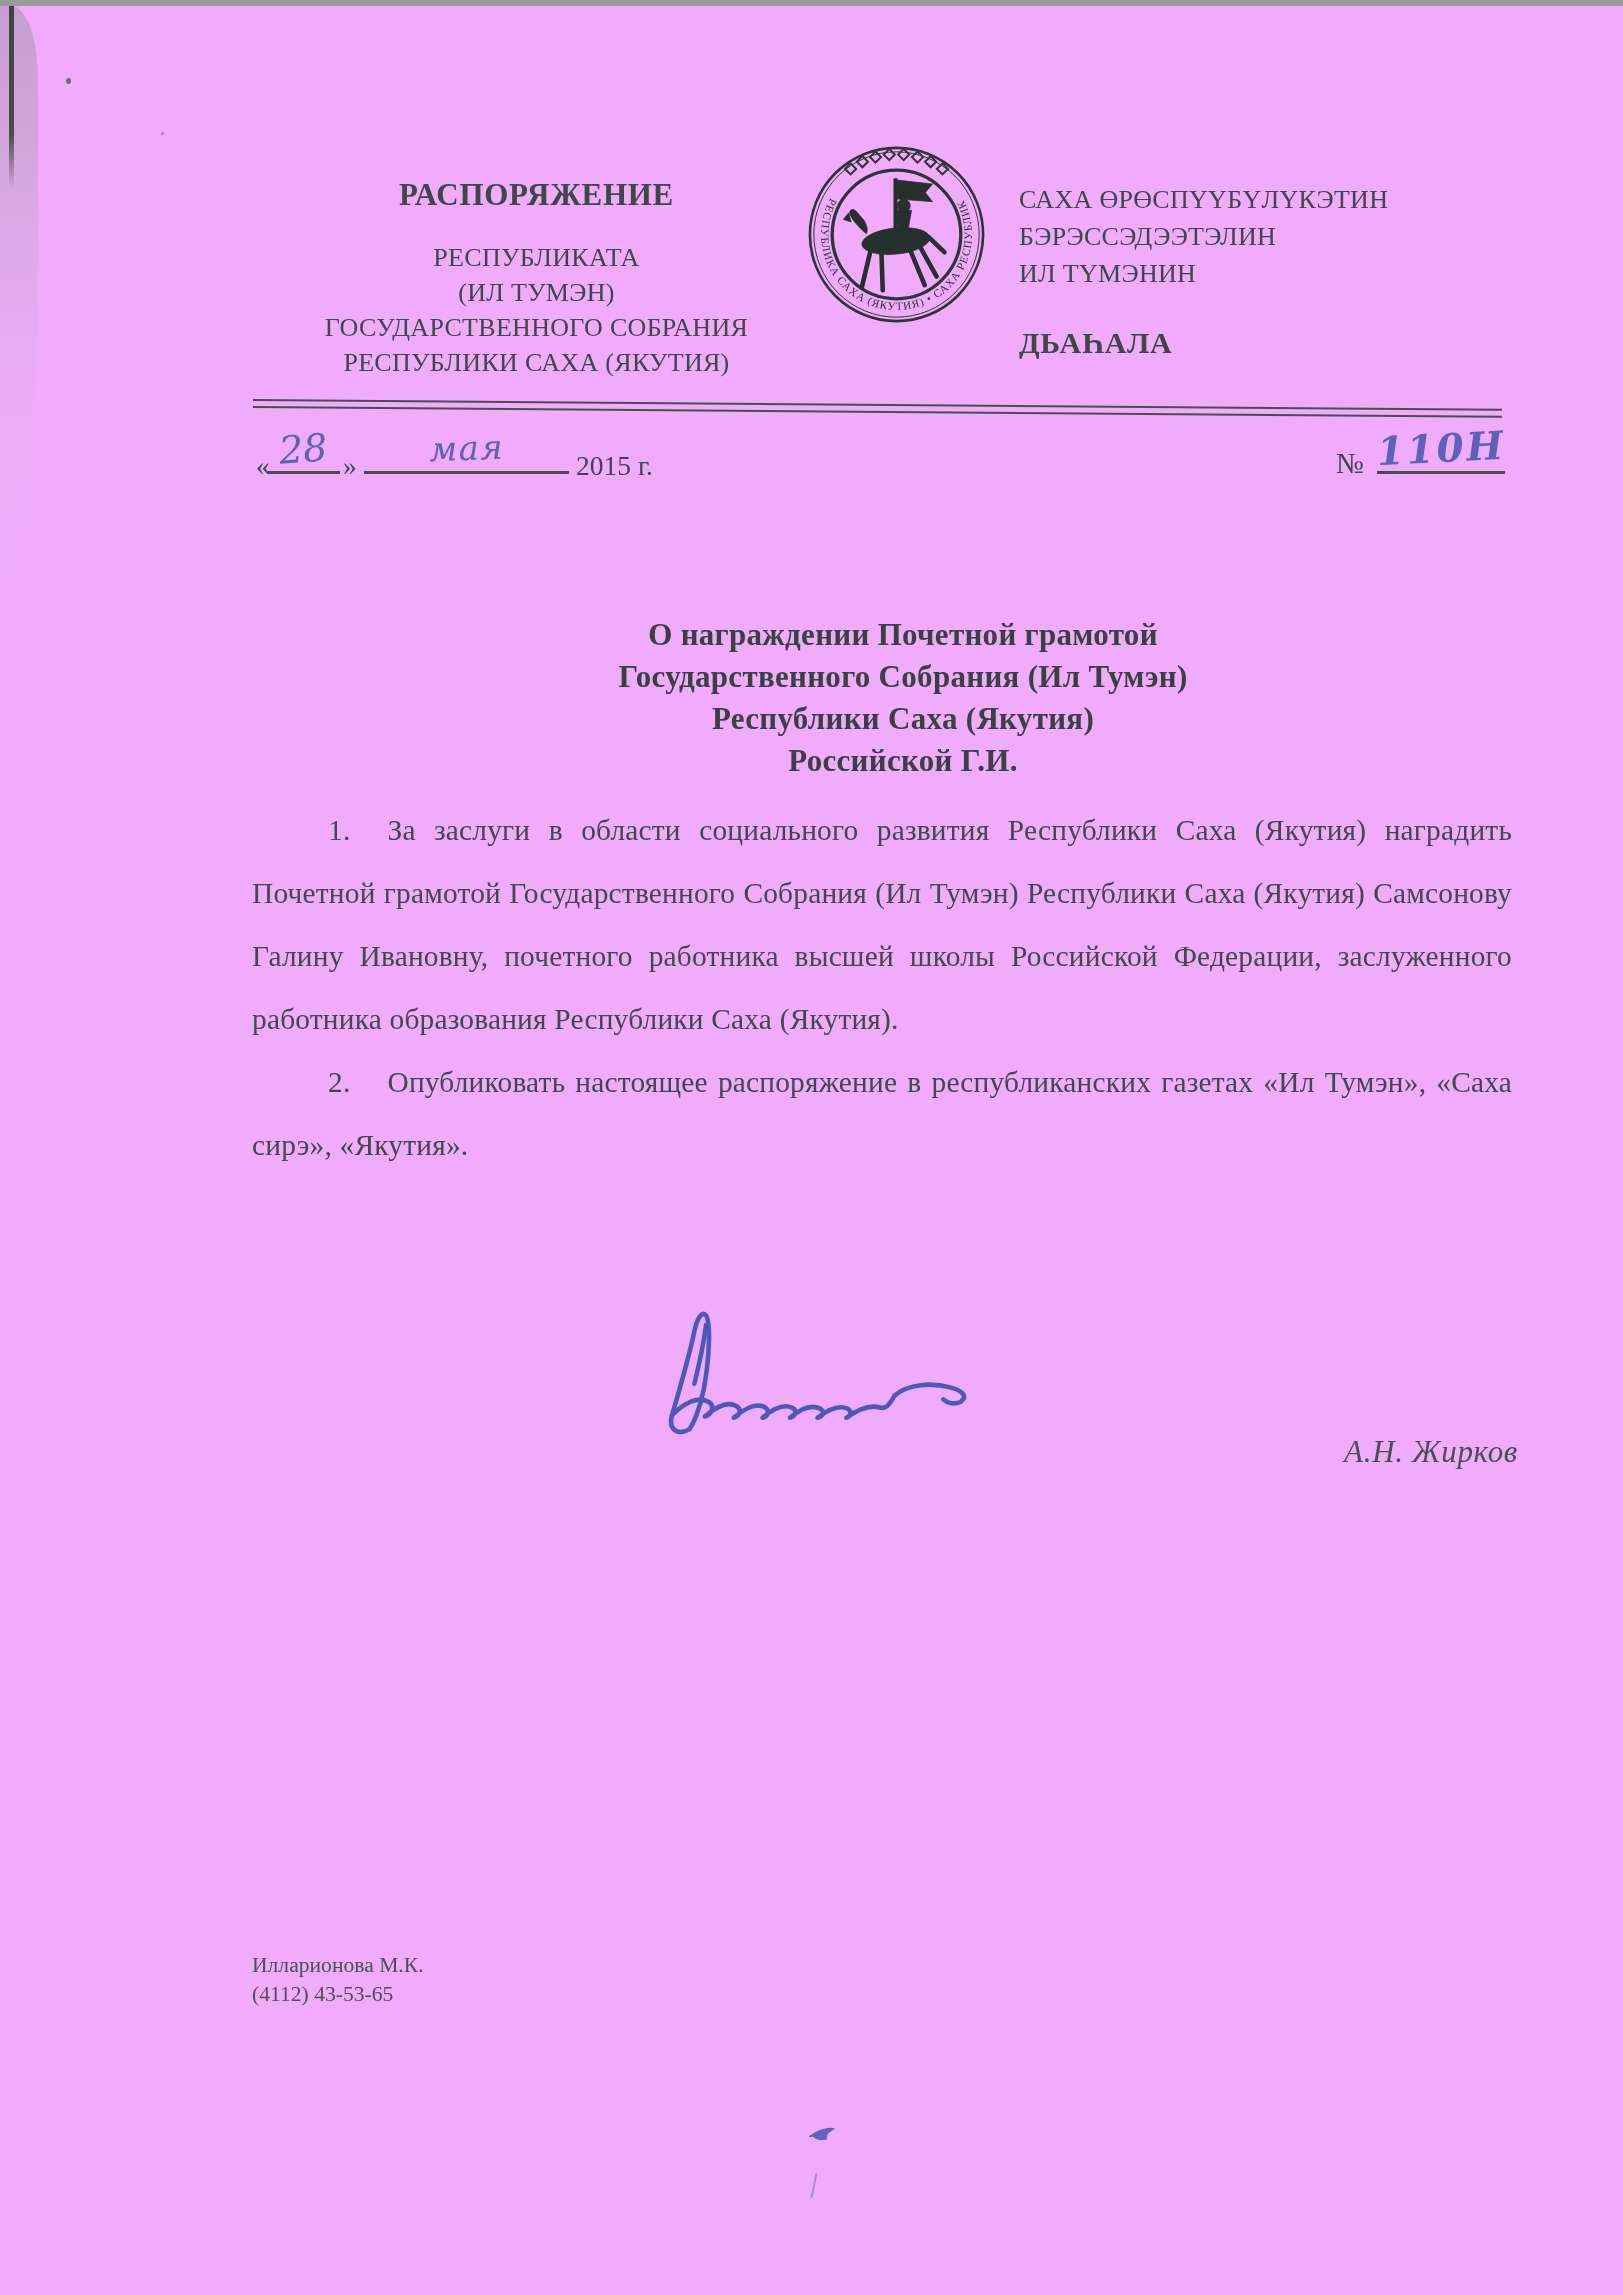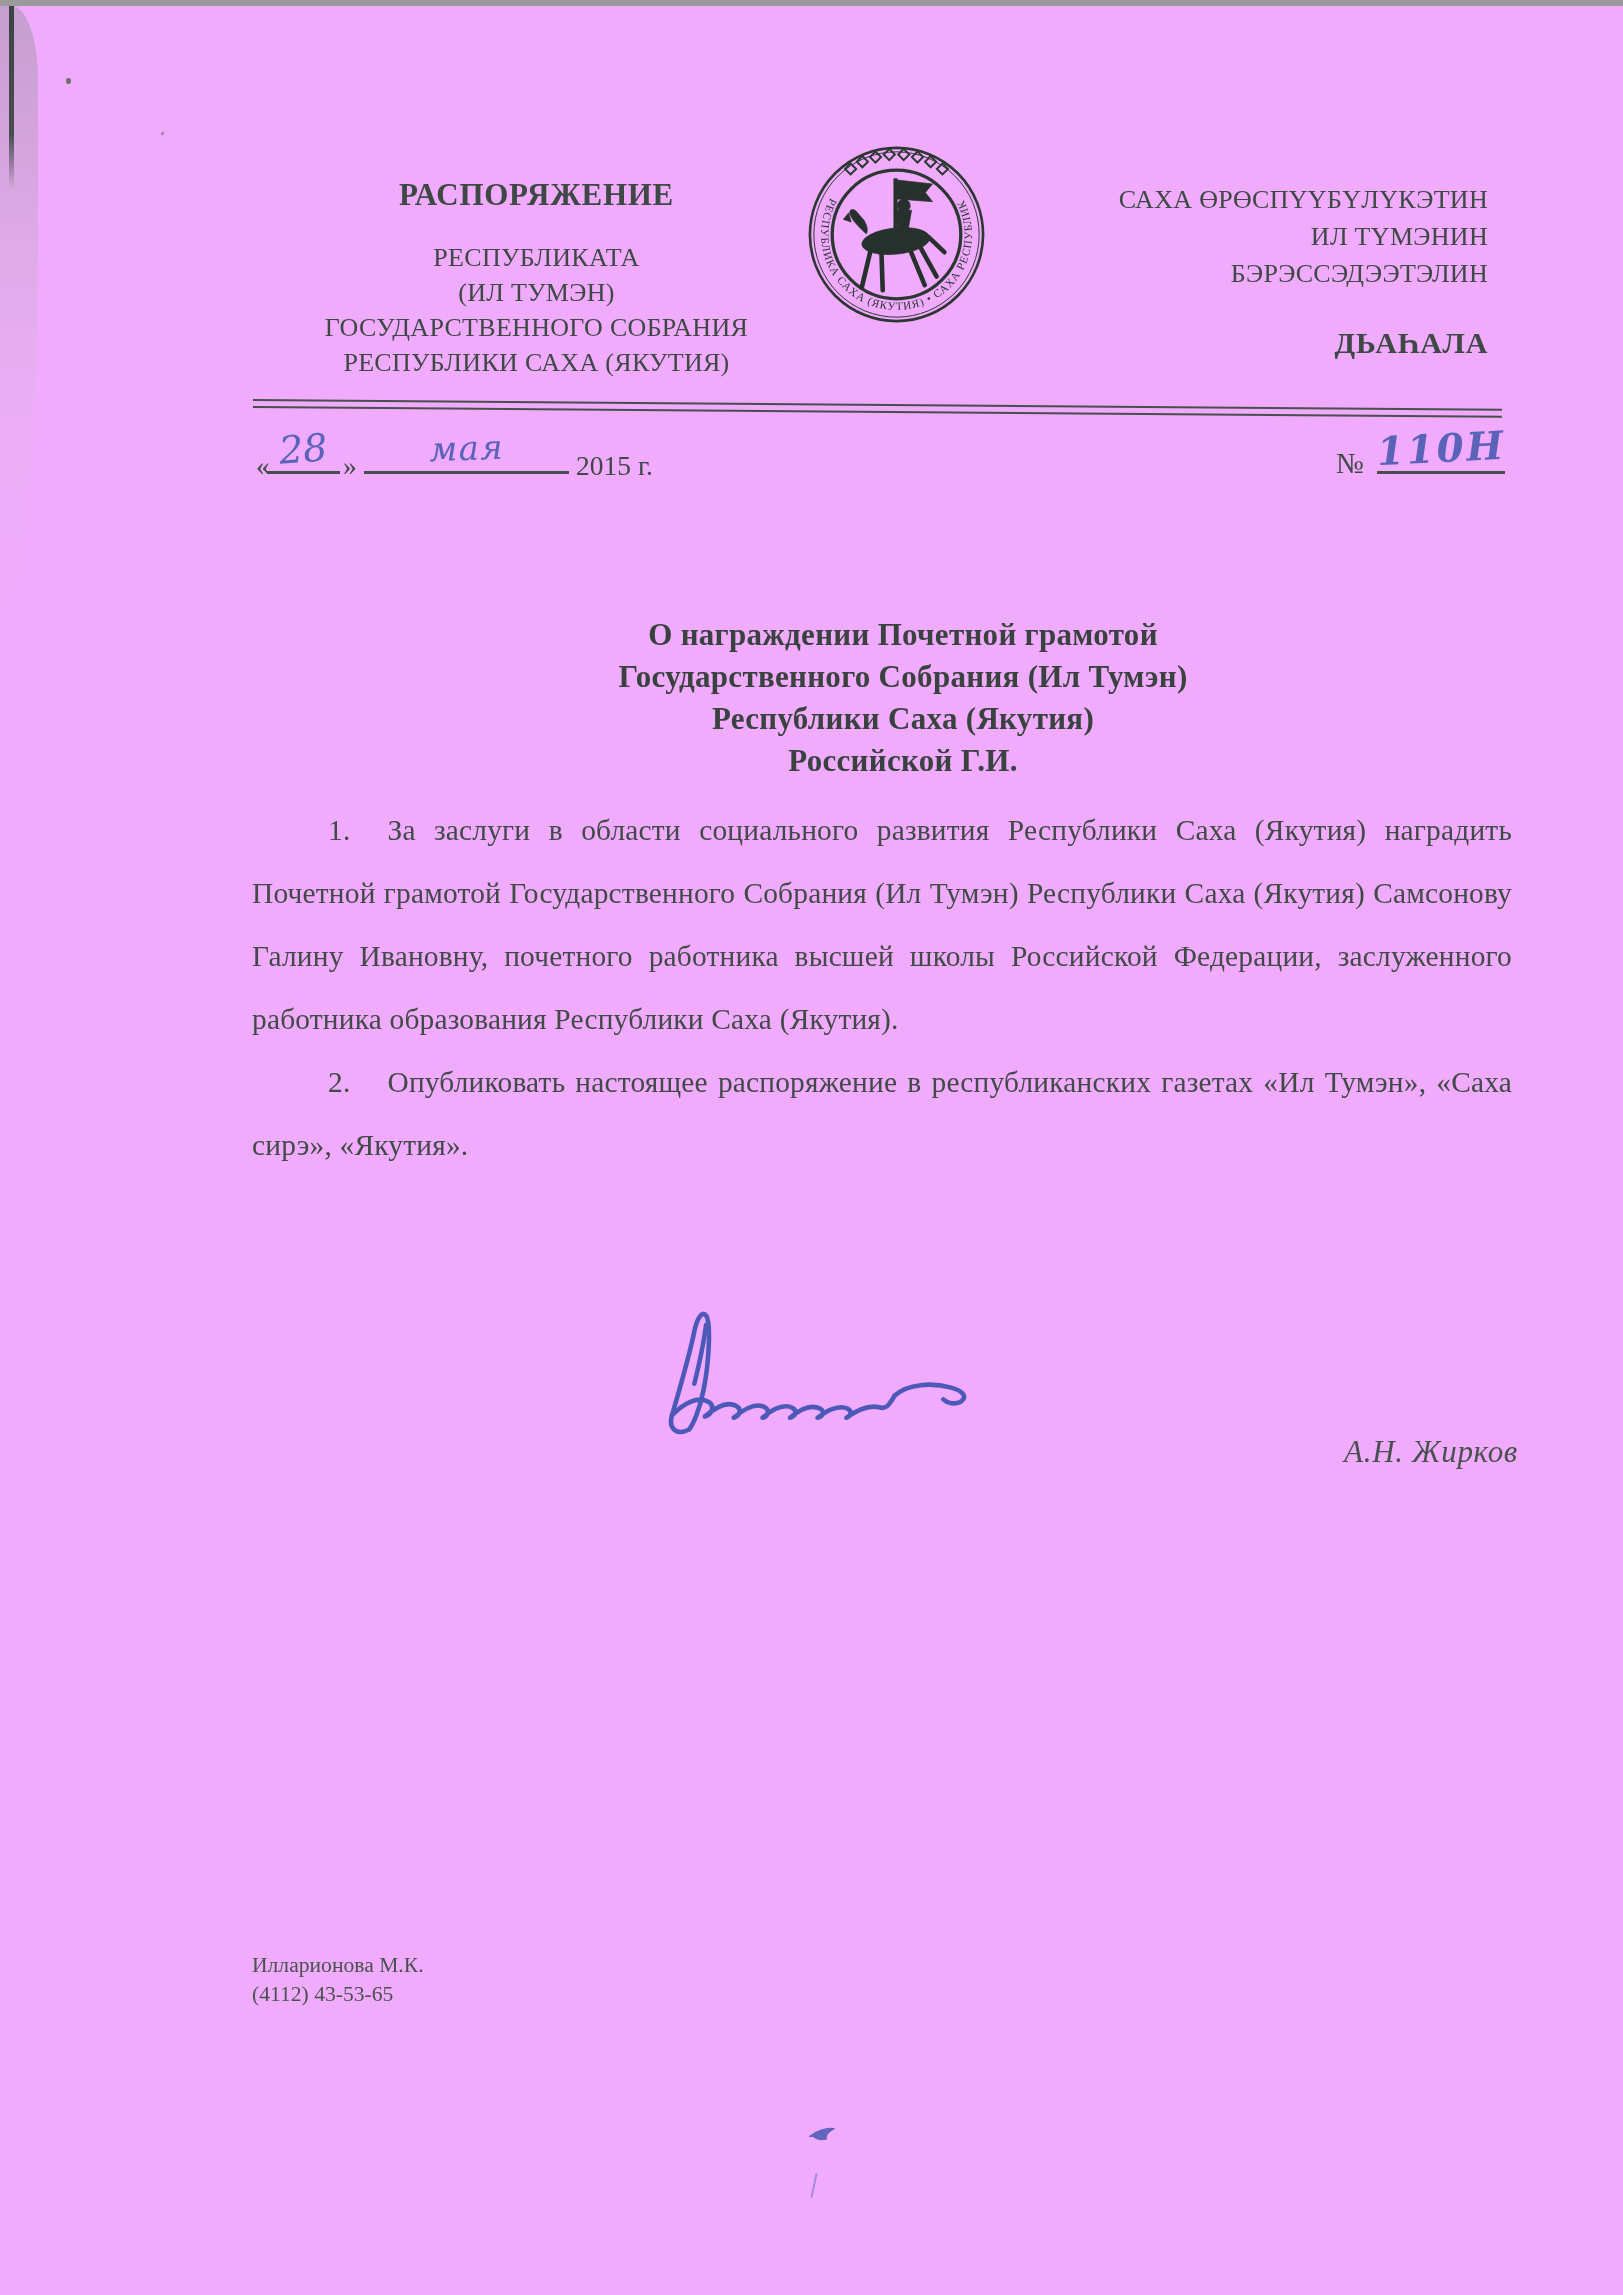--- a/index.html
+++ b/index.html
@@ -20,21 +20,21 @@
     border-top-right-radius:70% 12%;border-bottom-right-radius:100% 60%;}
   .speck{position:absolute;border-radius:50%;background:#6a716d;}
   .speck.s1{left:66px;top:72px;width:4.6px;height:5.9px;}
   .speck.s2{left:161px;top:126px;width:2.6px;height:2.6px;opacity:.6;}
   .ink-slash{position:absolute;left:813px;top:2167px;width:2px;height:25px;
     background:rgba(95,115,200,.55);transform:rotate(12deg);border-radius:1.3px;}
   
   .hdr-left{position:absolute;left:255px;top:171px;width:563px;text-align:center;}
   .hdr-left .doc-type{font-weight:bold;font-size:31px;letter-spacing:0.7px;line-height:35px;}
   .hdr-left .issuer{margin-top:27.5px;font-size:26px;line-height:35px;letter-spacing:0.3px;}
-  .hdr-right{position:absolute;left:1019px;top:175px;width:469px;text-align:right;}
+  .hdr-right{position:absolute;left:1019px;top:175px;width:469px;text-align:left;}
   .hdr-right .issuer{font-size:26px;line-height:37px;letter-spacing:0.3px;}
   .hdr-right .doc-type{margin-top:34px;font-weight:bold;font-size:30px;letter-spacing:0.7px;}
   .seal{position:absolute;left:804px;top:136px;width:185px;height:185px;}
   
   .sep{position:absolute;left:253px;top:393px;width:1249px;transform:rotate(.45deg);transform-origin:left top;}
   .sep .l1{height:0;border-top:2.6px solid #474f4c;}
   .sep .l2{height:0;border-top:2px solid #474f4c;margin-top:4.6px;}
   .dateline{position:absolute;left:0;top:419px;width:1623px;height:79px;font-size:27.5px;}
   .q{position:absolute;top:25px;color:#414a47;}
   .q.open{left:256px;}
@@ -123,22 +123,22 @@
         <line x1="190" y1="145" x2="214" y2="168"></line>
       </g>
       <circle cx="152" cy="97" r="10"></circle>
       <path d="M140,104 L164,104 L158,138 L144,138 Z"></path>
     </g>
   </svg>
 
   <div class="hdr-right">
     <div class="issuer">
       <div>САХА ӨРӨСПҮҮБҮЛҮКЭТИН</div>
+      <div>БЭРЭССЭДЭЭТЭЛИН</div>
       <div>ИЛ ТҮМЭНИН</div>
-      <div>БЭРЭССЭДЭЭТЭЛИН</div>
     </div>
     <div class="doc-type">ДЬАҺАЛА</div>
   </div>
 
   <div class="sep">
     <div class="l1"></div>
     <div class="l2"></div>
   </div>
 
   <div class="dateline">

